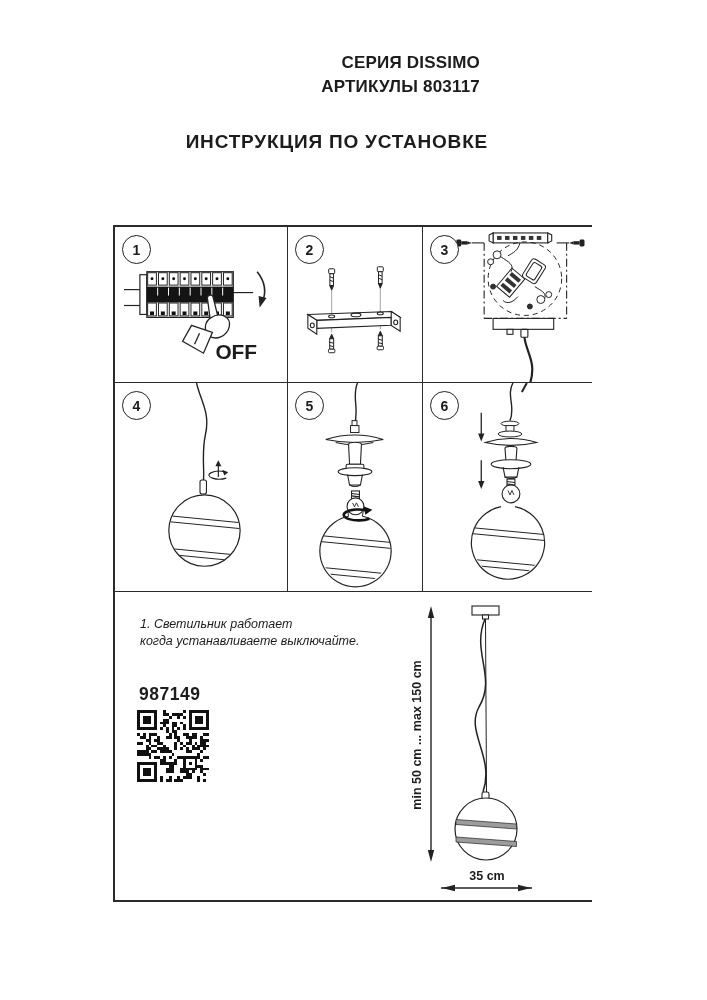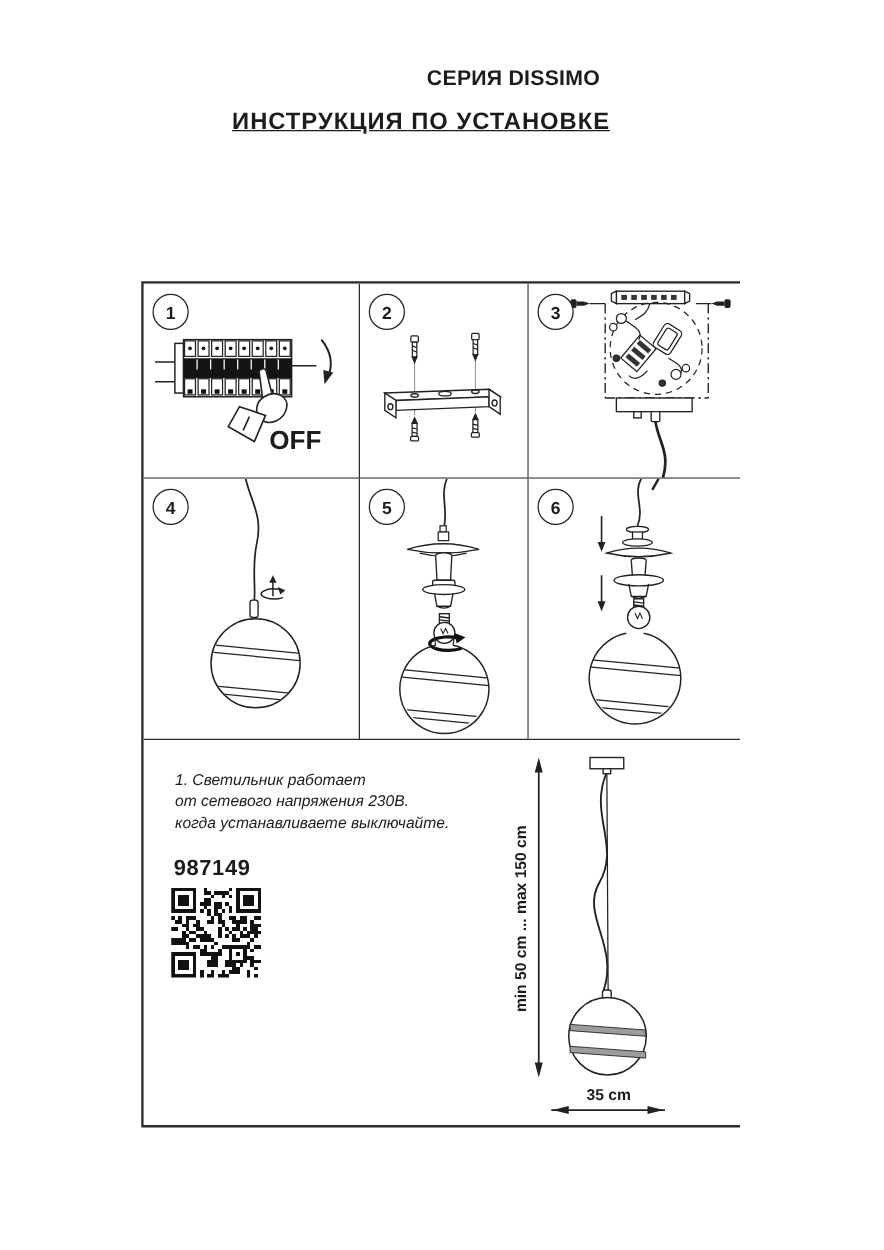--- a/index.html
+++ b/index.html
@@ -2,21 +2,21 @@
 <html><head>
 <meta charset="utf-8">
 <style>
   html,body{margin:0;padding:0;background:#fff;}
   body{width:707px;height:1000px;font-family:"Liberation Sans",sans-serif;color:#1c1c1c;}
   .page{position:relative;width:592px;height:1000px;background:#fff;overflow:hidden;}
 
   
   .hdr{position:absolute;top:51px;right:112px;text-align:right;}
   .hdr-small{font-size:17px;font-weight:700;line-height:24px;letter-spacing:.2px;}
-  .hdr-main{margin-top:12px;margin-right:-8px;font-size:19px;font-weight:700;line-height:22px;letter-spacing:.8px;text-decoration:underline;}
+  .hdr-main{margin-top:32px;margin-right:-8px;font-size:19px;font-weight:700;line-height:22px;letter-spacing:.8px;}
 
   
   .grid{position:absolute;left:113px;top:225px;width:482px;height:677px;border:2px solid #2b2b2b;
         box-sizing:border-box;display:grid;grid-template-columns:173px 135px 170px;grid-template-rows:156px 209px 308px;}
   .cell{position:relative;border-right:1.5px solid #2b2b2b;border-bottom:1.5px solid #2b2b2b;box-sizing:border-box;background:#fff;}
   .cell.lastcol{border-right:none;}
   .cell.bottom{grid-column:1/4;border:none;}
   .badge{position:absolute;left:7px;top:8px;width:29px;height:29px;border:1.6px solid #222;border-radius:50%;
          display:flex;align-items:center;justify-content:center;font-size:14px;font-weight:700;box-sizing:border-box;z-index:2;background:#fff;}
   svg.draw{position:absolute;left:0;top:0;width:100%;height:100%;}
@@ -28,20 +28,21 @@
   .qr{position:absolute;left:22px;top:118px;width:72px;height:72px;}
   .dim{position:absolute;left:280px;top:0;width:198px;height:308px;}
 </style>
 </head>
 <body>
 
 <div class="page">
 
   <div class="hdr">
     <div class="hdr-small">СЕРИЯ DISSIMO</div>
+    <div class="hdr-small">АРТИКУЛЫ 803117</div>
     <div class="hdr-main">
       <div>ИНСТРУКЦИЯ ПО УСТАНОВКЕ</div>
     </div>
   </div>
 
   <div class="grid">
 
     <div class="cell">
       <div class="badge">
           <span>1</span>
@@ -334,21 +335,20 @@
             <line x1="48" y1="152" x2="122" y2="159"></line>
           <line x1="48" y1="178" x2="122" y2="185"></line>
             <line x1="48" y1="184" x2="122" y2="191"></line>
         </g>
       </svg>
     </div>
 
     <div class="cell bottom">
       <div class="notes">
         <div>1. Светильник работает</div>
-        <div>от сетевого напряжения 230В.</div>
         <div>когда устанавливаете выключайте.</div>
       </div>
       <div class="artnum">987149</div>
       <svg class="qr" viewBox="0 0 70 70" shape-rendering="crispEdges">
           <g fill="#111">
             <rect x="0.00" y="0.00" width="2.80" height="2.80"></rect>
             <rect x="2.80" y="0.00" width="2.80" height="2.80"></rect>
             <rect x="5.60" y="0.00" width="2.80" height="2.80"></rect>
             <rect x="8.40" y="0.00" width="2.80" height="2.80"></rect>
             <rect x="11.20" y="0.00" width="2.80" height="2.80"></rect>

